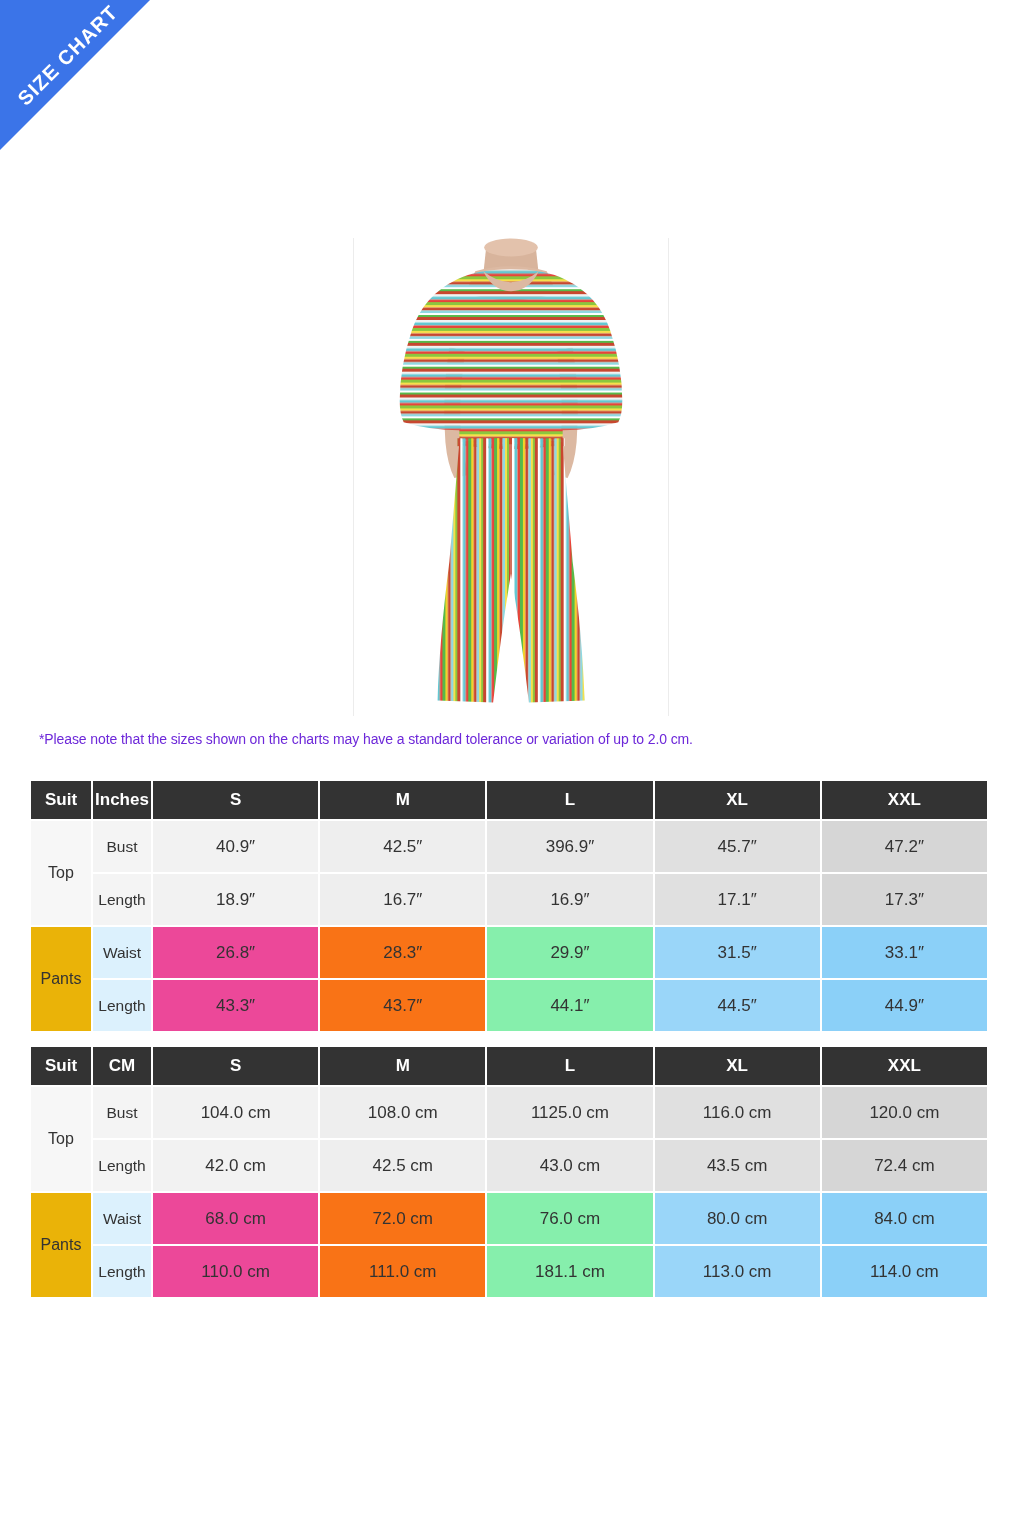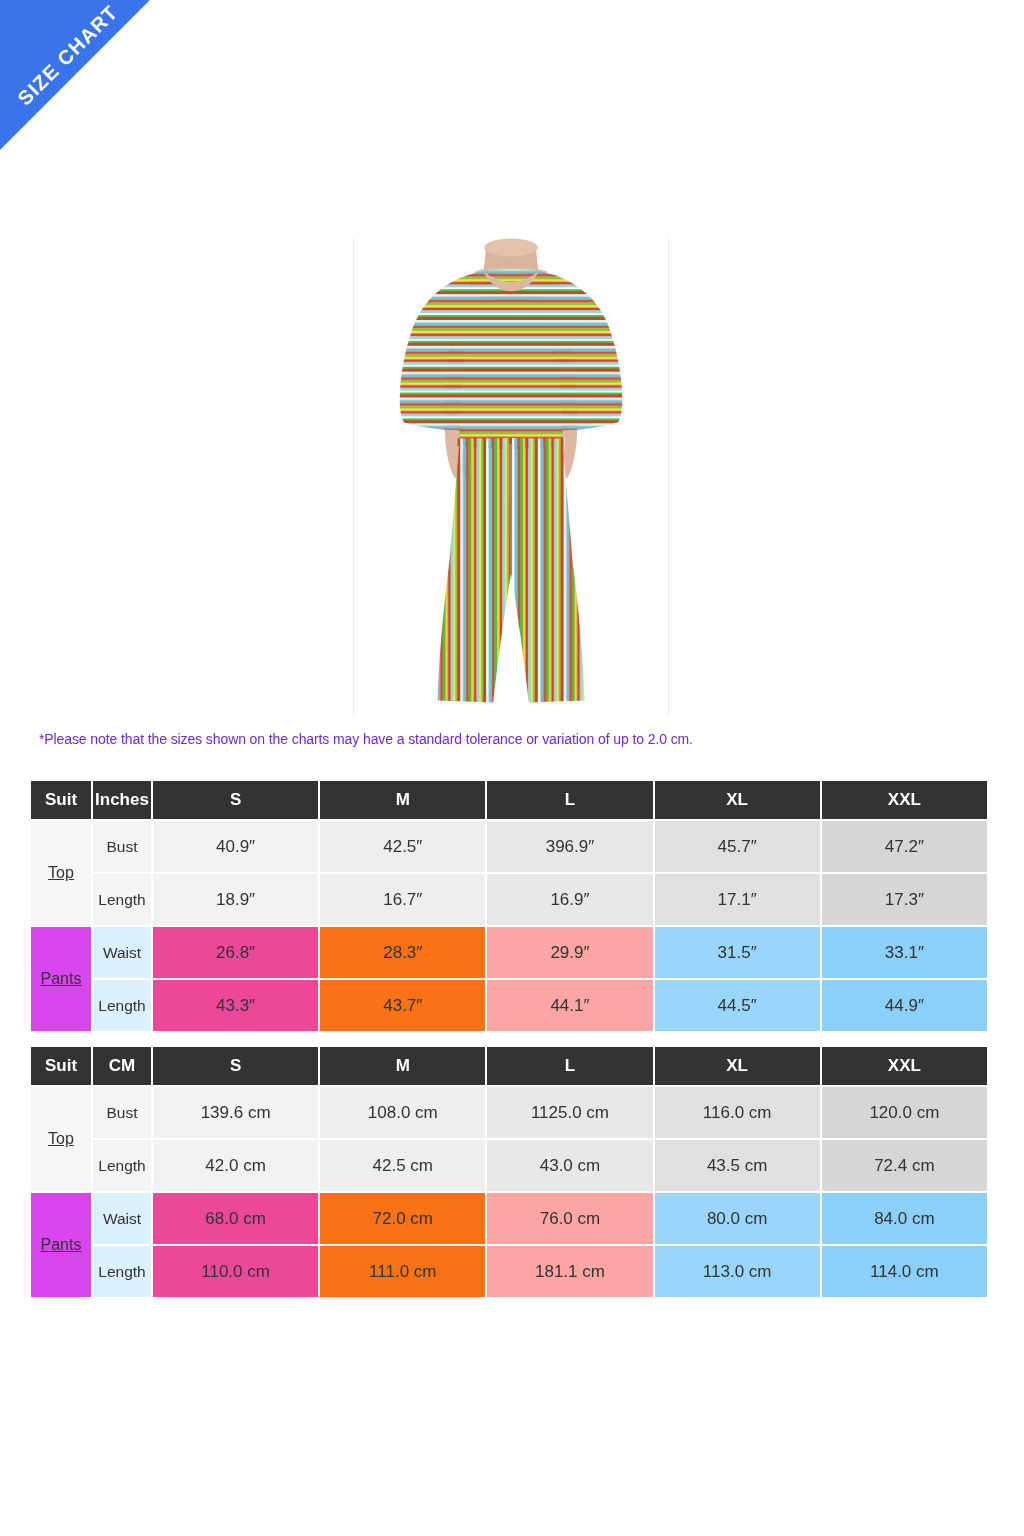--- a/index.html
+++ b/index.html
@@ -104,42 +104,41 @@
   }
   th.hdr-suit  { width: 60px;  font-size: 16px; }
   th.hdr-unit  { width: 58px;  font-size: 16px; }
   th.hdr-size  { font-size: 17px; }
 
   .size-table tbody td { height: 51px; }
 
   td.rowgroup {
     width: 60px;
     font-size: 16px;
-    text-decoration: underline;
   }
   td.metric {
     width: 58px;
     font-size: 15.5px;
   }
 
   
   .g-lbl { background: #f7f7f7; }
   .g-met { background: #f4f4f4; }
   .g1 { background: #f2f2f2; }
   .g2 { background: #eeeeee; }
   .g3 { background: #e8e8e8; }
   .g4 { background: #e0e0e0; }
   .g5 { background: #d6d6d6; }
 
   
-  .b-lbl { background: #d946ef; }
+  .b-lbl { background: #eab308; }
   .b-met { background: #dcf1fd; }
   .b1 { background: #ec4899; }
   .b2 { background: #f97316; }
-  .b3 { background: #fca5a5; }
+  .b3 { background: #86efac; }
   .b4 { background: #9ad6f9; }
   .b5 { background: #8bd0f8; }
 </style>
 </head>
 <body>
 
 <div id="ribbon-wrap">
   <div id="ribbon-triangle"></div>
   <div id="ribbon-label">SIZE CHART</div>
 </div>
@@ -287,21 +286,21 @@
       <th class="hdr-size">M</th>
       <th class="hdr-size">L</th>
       <th class="hdr-size">XL</th>
       <th class="hdr-size">XXL</th>
     </tr>
   </thead>
   <tbody>
     <tr>
       <td class="rowgroup g-lbl" rowspan="2">Top</td>
       <td class="metric g-met">Bust</td>
-      <td class="g1">139.6 cm</td>
+      <td class="g1">104.0 cm</td>
       <td class="g2">108.0 cm</td>
       <td class="g3">1125.0 cm</td>
       <td class="g4">116.0 cm</td>
       <td class="g5">120.0 cm</td>
     </tr>
     <tr>
       <td class="metric g-met">Length</td>
       <td class="g1">42.0 cm</td>
       <td class="g2">42.5 cm</td>
       <td class="g3">43.0 cm</td>

